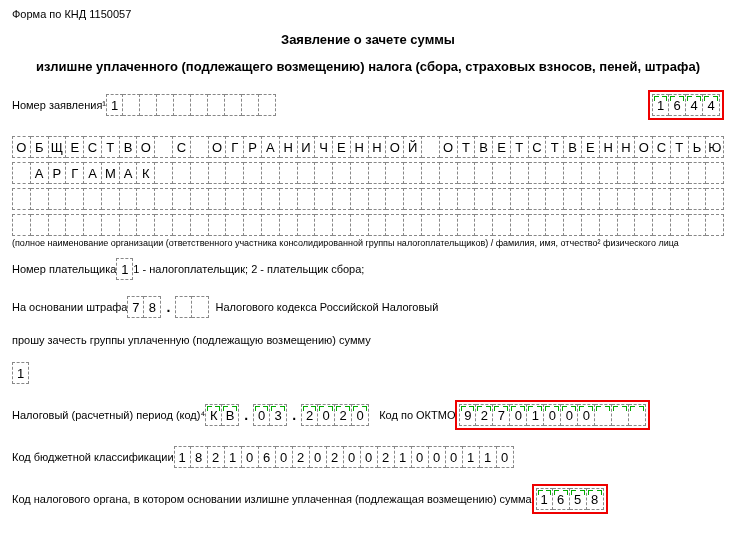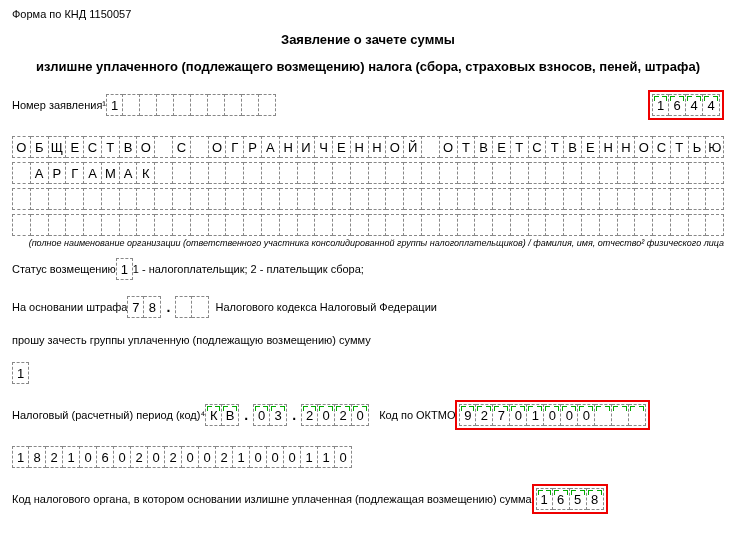--- a/index.html
+++ b/index.html
@@ -41,21 +41,21 @@
     content: '';
     position: absolute;
     top: 1px; right: 1px;
     width: 4px; height: 4px;
     border-right: 1px solid #0a0;
     border-top: 1px solid #0a0;
   }
   .redbox { border: 2px solid #e00; padding: 2px; }
   .fullrow { width: 100%; }
   .fullrow .cell { flex: 1; }
-  .caption { font-size: 9px; text-align: right; margin-top: 2px; font-style: italic; }
+  .caption { font-size: 9px; text-align: left; margin-top: 2px; }
   .spacer { flex: 1; }
   .dot-sep {
     width: 14px; display: flex; align-items: center; justify-content: center;
     font-size: 14px; font-weight: bold;
   }
 </style>
 </head>
 <body>
 
 <div class="bold">Форма по КНД 1150057</div>
@@ -257,41 +257,41 @@
       <span class="cell"></span>
       <span class="cell"></span>
       <span class="cell"></span>
       <span class="cell"></span>
       <span class="cell"></span>
     </div>
 </div>
 <div class="caption">(полное наименование организации (ответственного участника консолидированной группы налогоплательщиков) / фамилия, имя, отчество² физического лица</div>
 
 <div class="row" style="margin-top:10px;">
-  <span class="label">Статус возмещению</span>
+  <span class="label">Номер плательщика</span>
   <span class="cells">
       <span class="cell">1</span>
     </span>
   <span style="display:flex;">
     <span class="label">1 - налогоплательщик; 2 - плательщик сбора;</span>
   </span>
 </div>
 
 <div class="row">
   <span class="label">На основании штрафа</span>
   <span class="cells">
       <span class="cell">7</span>
       <span class="cell">8</span>
     </span>
   <span class="dot-sep">.</span>
   <span class="cells">
       <span class="cell"></span>
       <span class="cell"></span>
     </span>
-  <span class="label" style="margin-left:6px">Налогового кодекса Налоговый Федерации</span>
+  <span class="label" style="margin-left:6px">Налогового кодекса Российской Налоговый</span>
 </div>
 
 <div class="row">
   <span class="label">прошу зачесть группы уплаченную (подлежащую возмещению) сумму</span>
 </div>
 
 <div class="row">
   <span class="cells">
       <span class="cell">1</span>
     </span>
@@ -327,20 +327,21 @@
         <span class="cell cell-tick">0</span>
         <span class="cell cell-tick">0</span>
         <span class="cell cell-tick"></span>
         <span class="cell cell-tick"></span>
         <span class="cell cell-tick"></span>
       </span>
     </span>
 </div>
 
 <div class="row">
+  <span class="label">Код бюджетной классификации</span>
   <span class="cells">
       <span class="cell">1</span>
       <span class="cell">8</span>
       <span class="cell">2</span>
       <span class="cell">1</span>
       <span class="cell">0</span>
       <span class="cell">6</span>
       <span class="cell">0</span>
       <span class="cell">2</span>
       <span class="cell">0</span>

